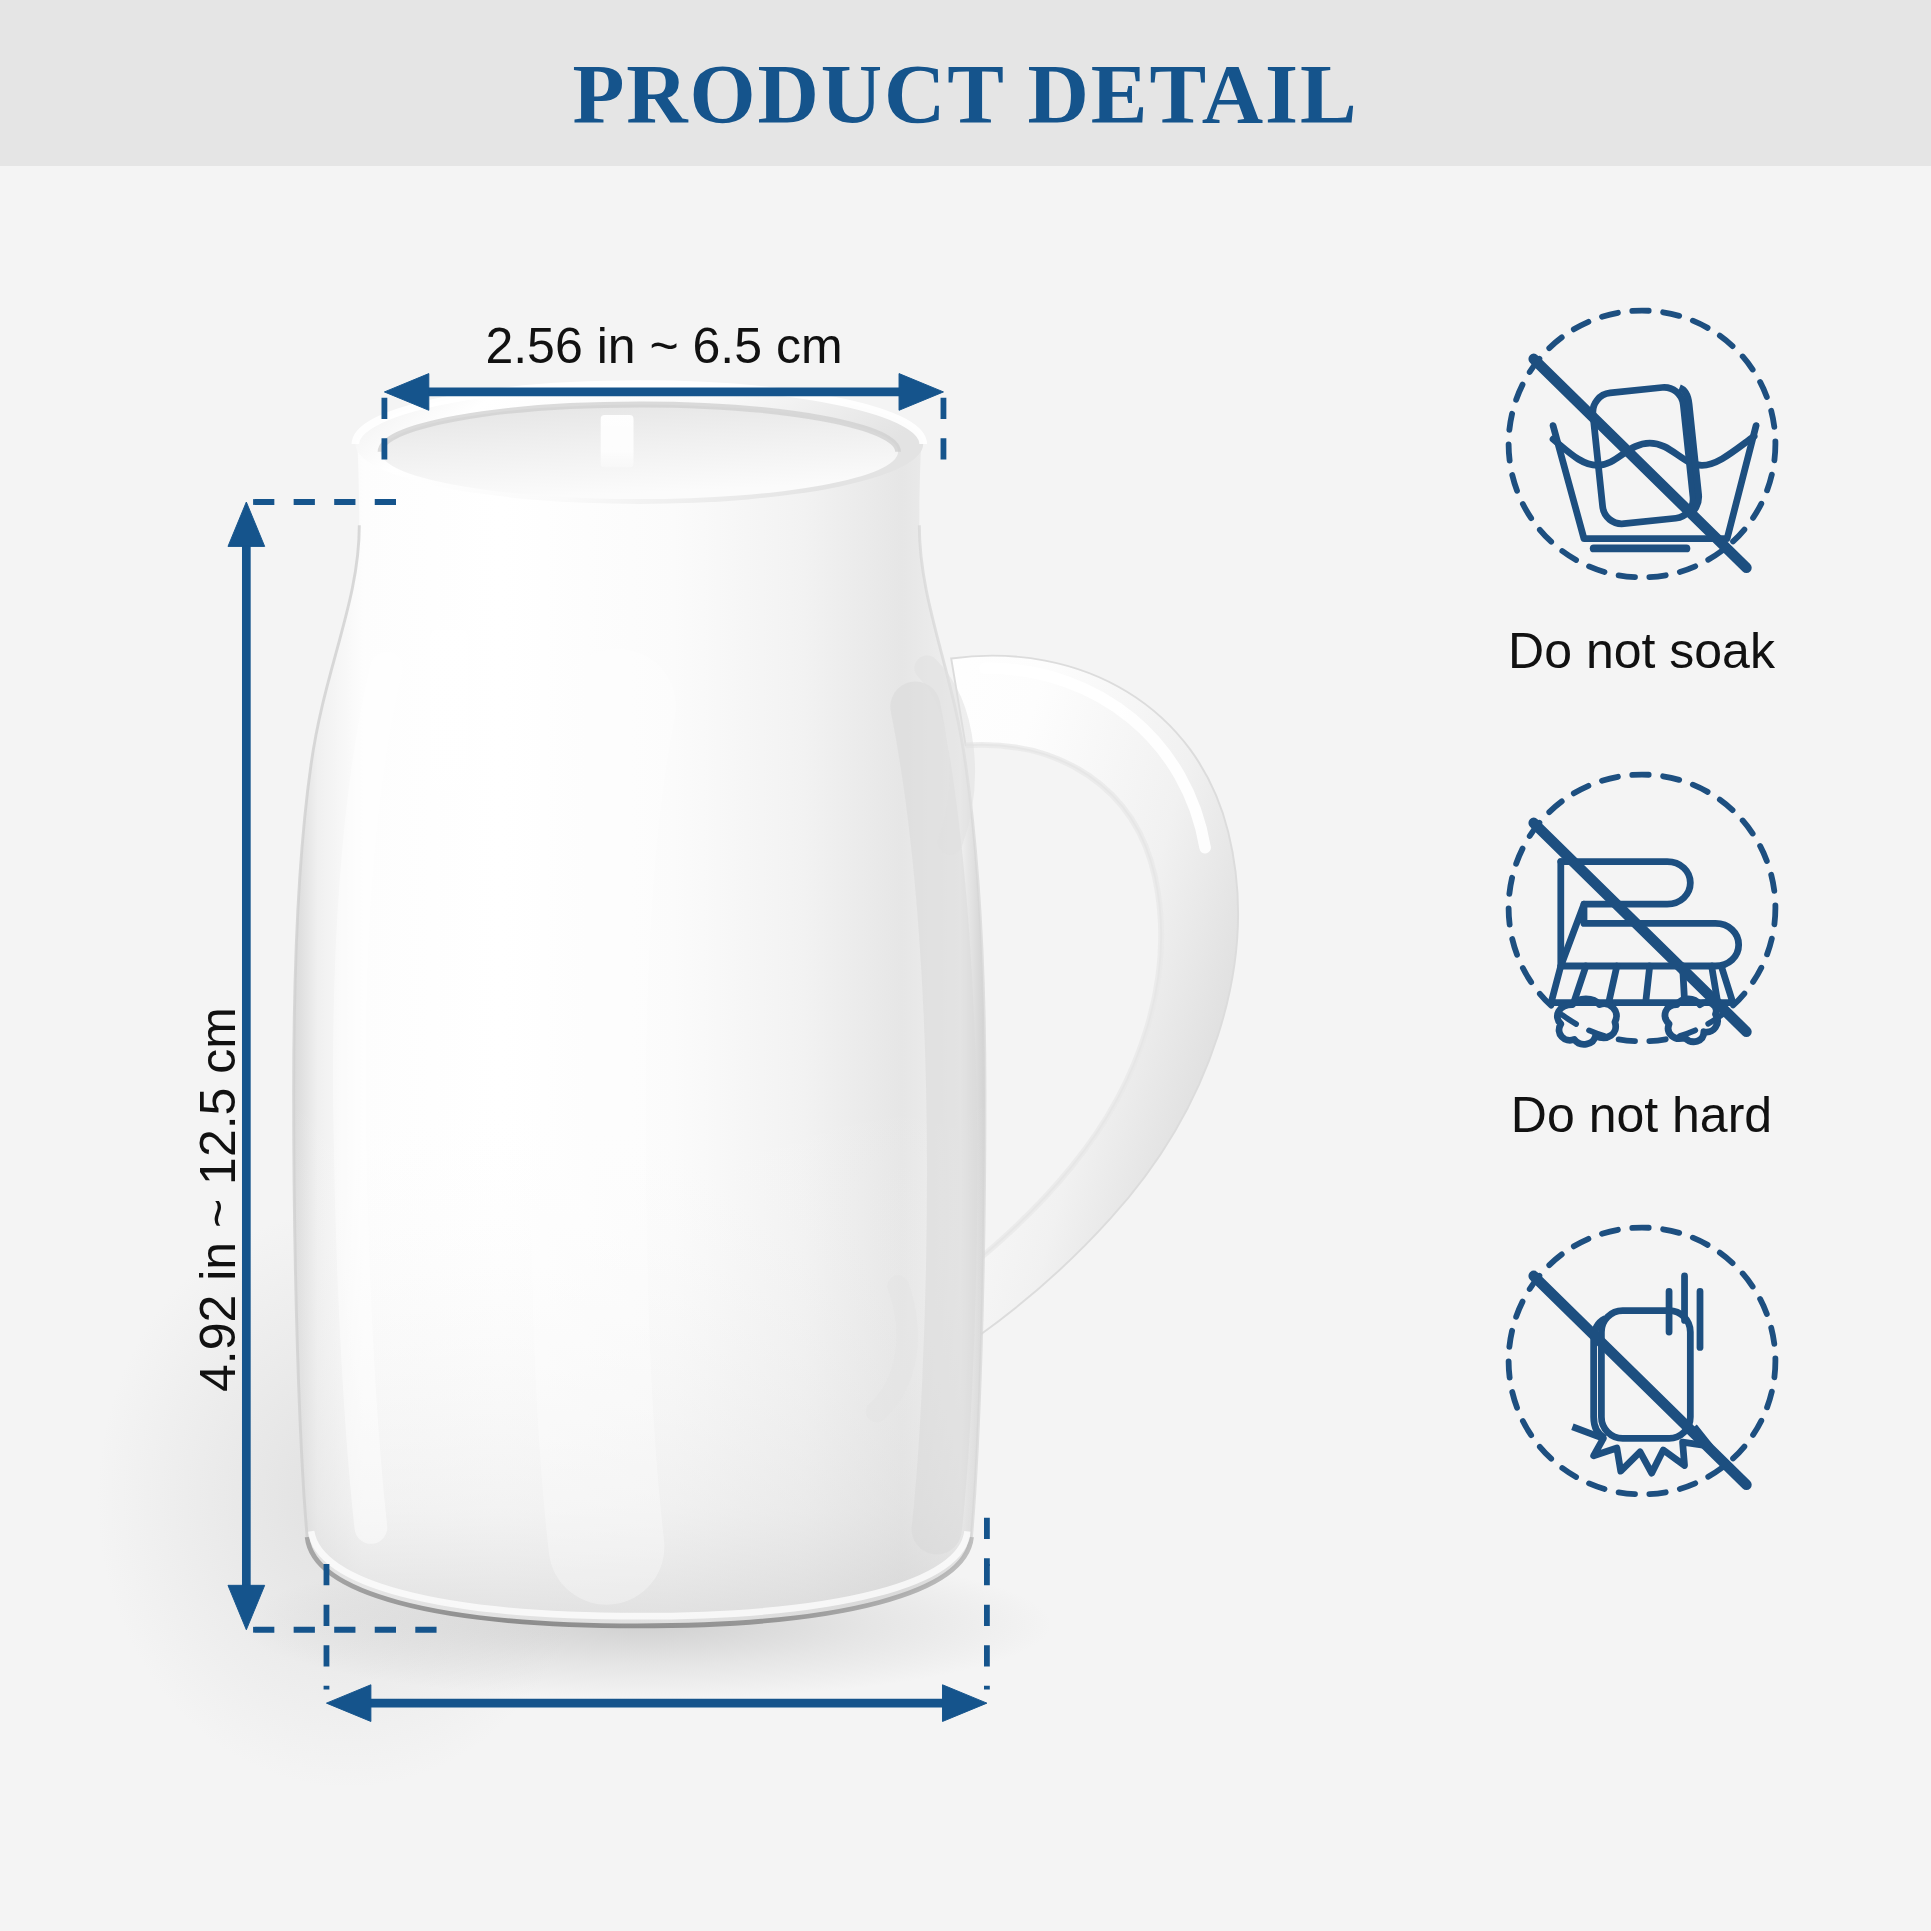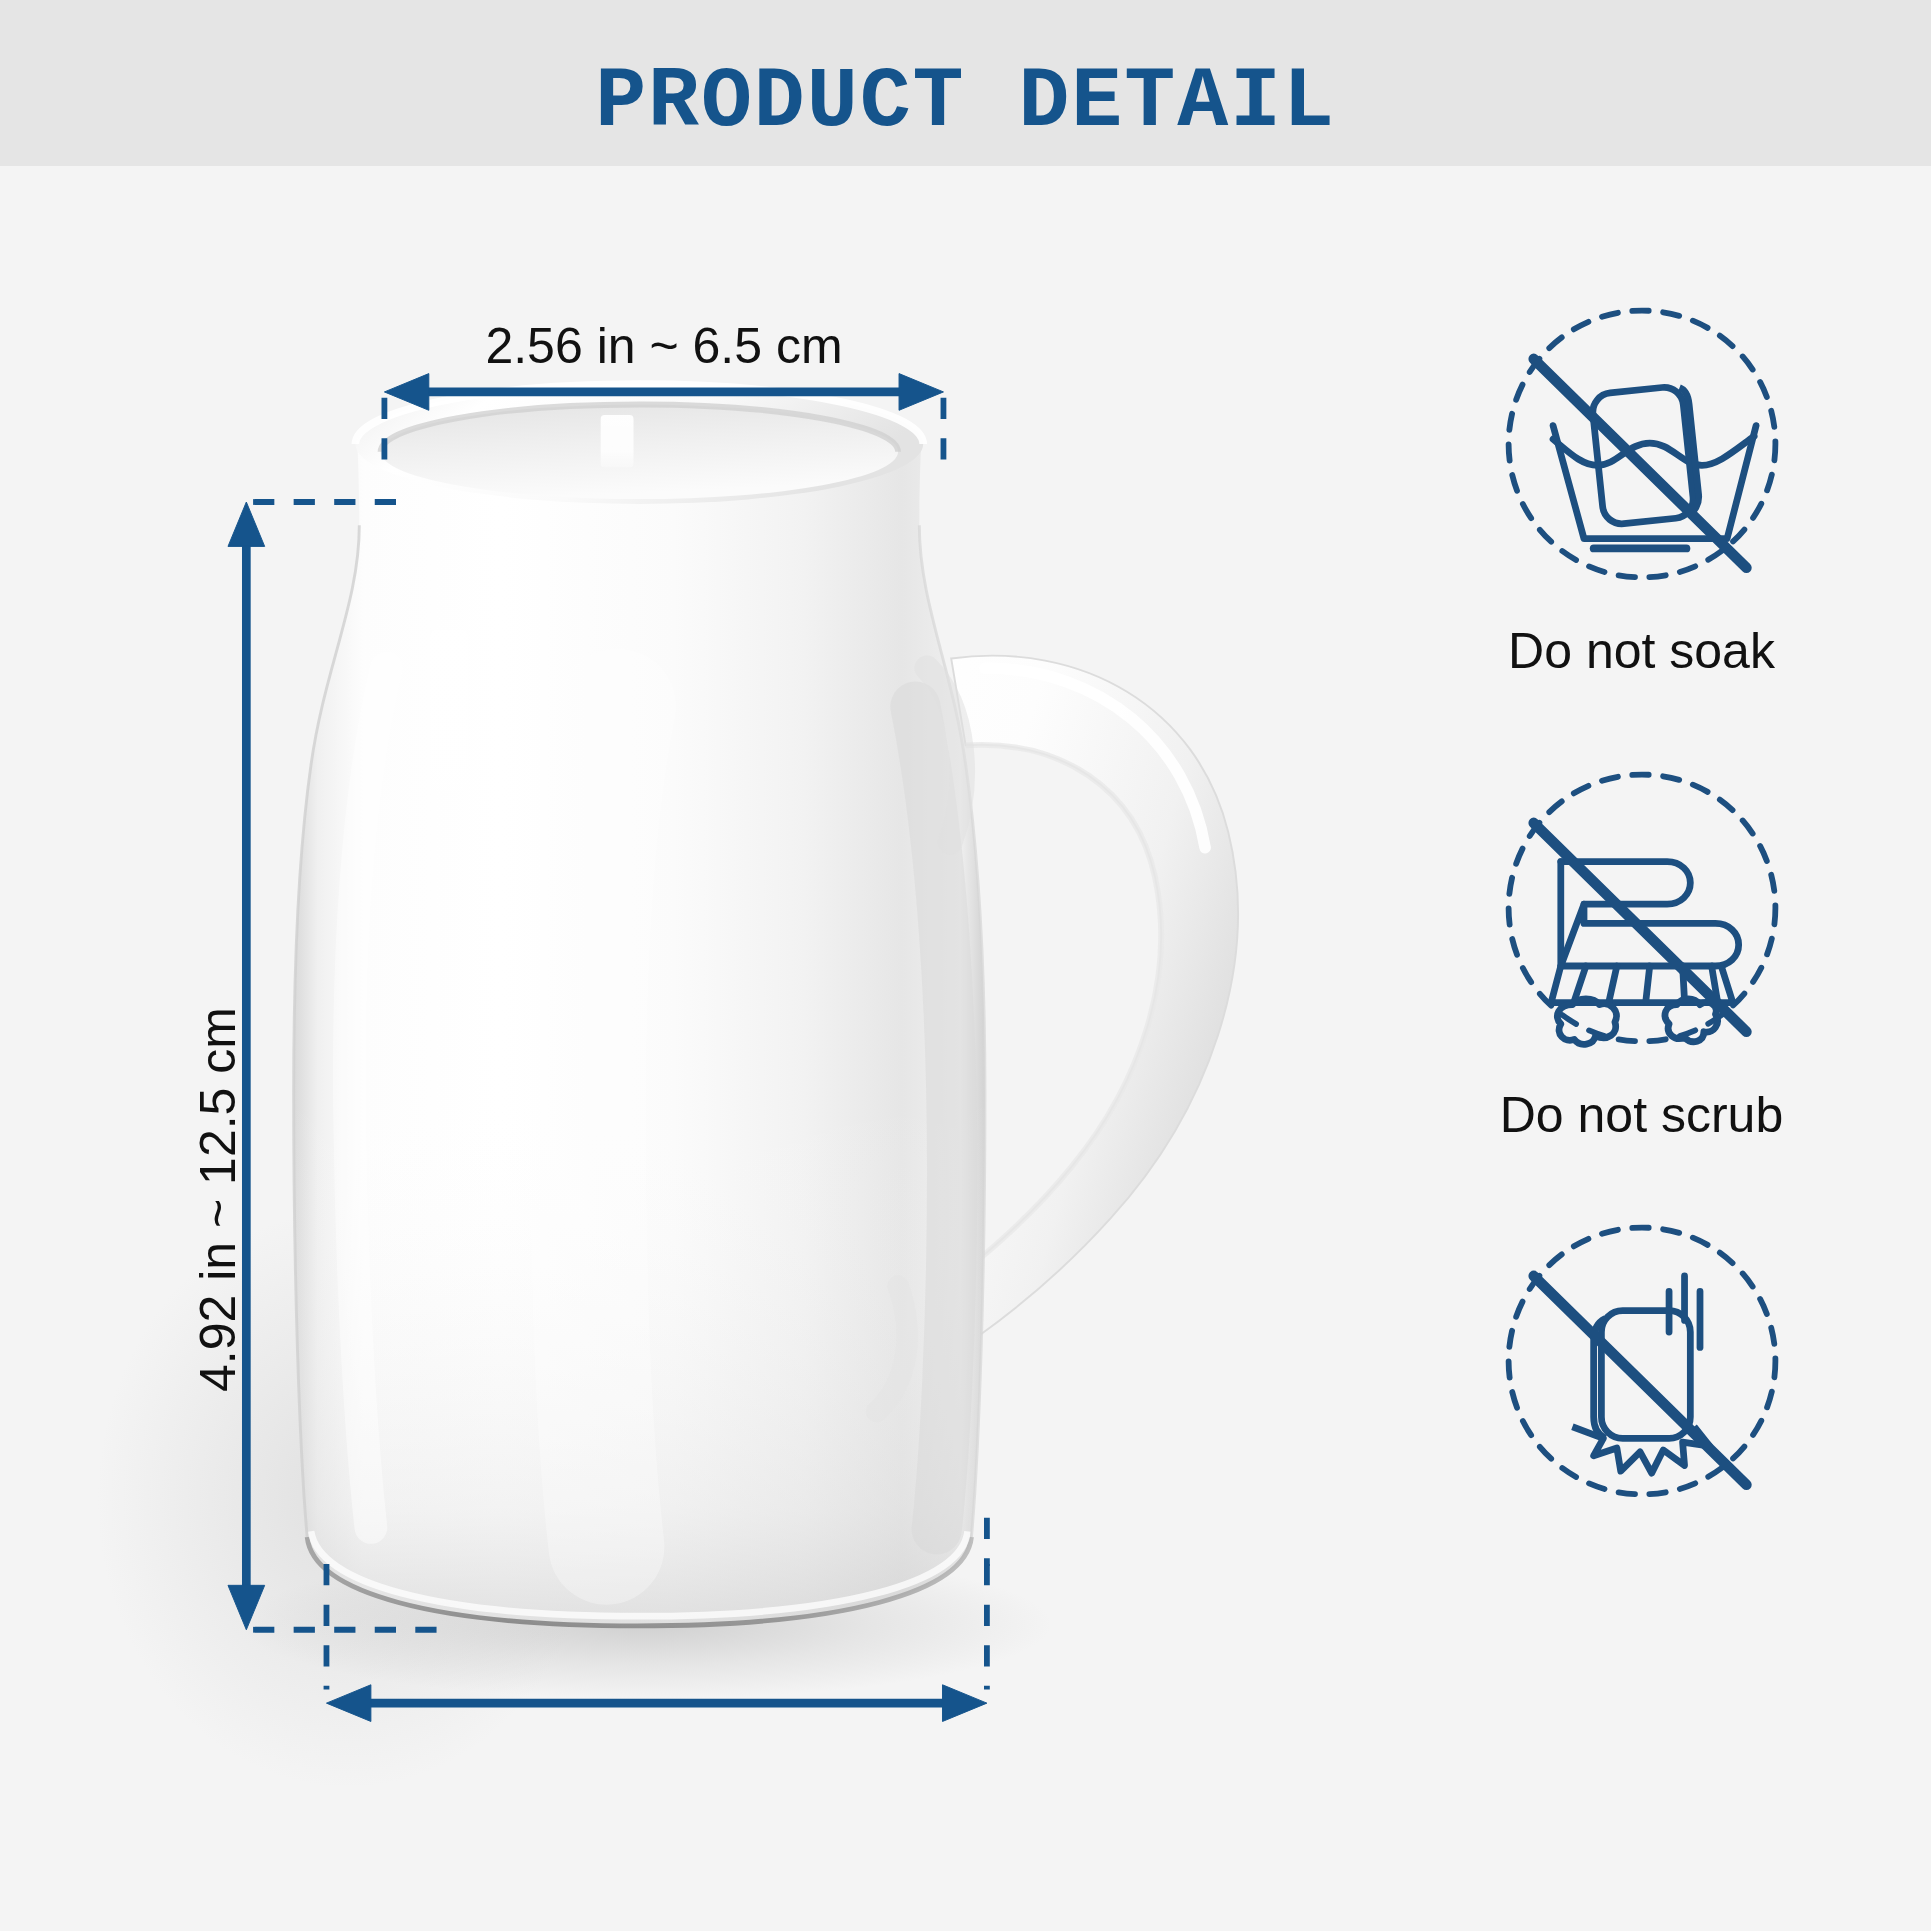--- a/index.html
+++ b/index.html
@@ -22,31 +22,31 @@
   
   #header-band {
     position: absolute;
     left: 0; top: 0;
     width: 1931px;
     height: 166px;
     background: #e5e5e5;
   }
   #page-title {
     position: absolute;
-    left: 0; top: 16px;
+    left: 0; top: 8px;
     width: 1931px;
     height: 172px;
     display: flex;
     align-items: center;
     justify-content: center;
     color: #15548c;
     font-size: 85px;
     font-weight: bold;
     letter-spacing: 1.9px;
-    font-family: Liberation Mono, monospace;
+    font-family: Liberation Serif, serif;
   }
 
   
   #stage {
     position: absolute;
     left: 0; top: 166px;
     width: 1931px;
     height: 1765px;
     background: #f4f4f4;
   }
@@ -358,21 +358,21 @@
               <path d="M 186 250 C 174 250, 170 262, 178 270
                        C 174 280, 184 288, 194 284
                        C 202 292, 214 288, 214 278
                        C 224 280, 232 270, 226 260
                        C 230 250, 218 244, 210 250
                        C 204 242, 192 242, 186 250 Z"></path>
             </g>
             <line x1="38" y1="62" x2="258" y2="278" stroke="#1d4f80" stroke-width="11" stroke-linecap="round"></line>
           </svg>
         </div>
-        <div class="care-caption">Do not scrub</div>
+        <div class="care-caption">Do not hard</div>
       </div>
 
       <div class="care-item" id="care-item-2">
         <div class="care-icon-wrap">
           <svg width="290" height="290" viewBox="0 0 300 300">
             <circle cx="150" cy="150" r="138" fill="none" stroke="#1d4f80" stroke-width="6" stroke-dasharray="17 15" stroke-linecap="round"></circle>
 
             <g stroke="#1d4f80" stroke-width="7" stroke-linecap="round">
               <line x1="178" y1="78" x2="178" y2="120"></line>
               <line x1="194" y1="62" x2="194" y2="108"></line>

